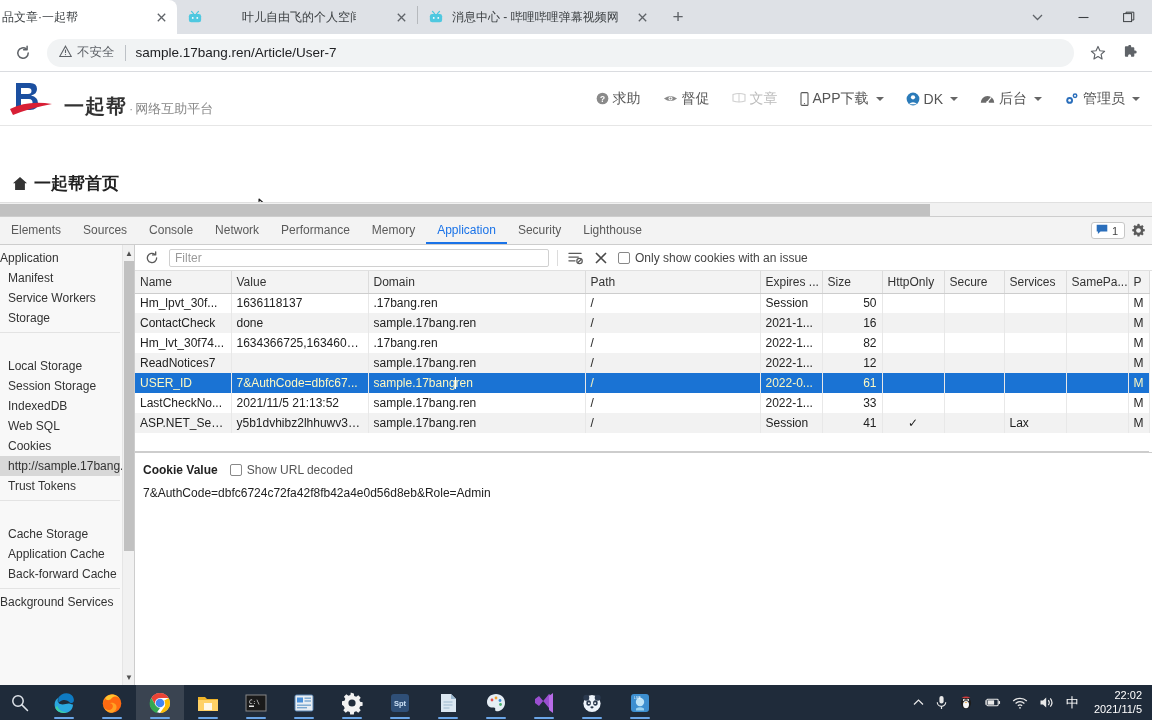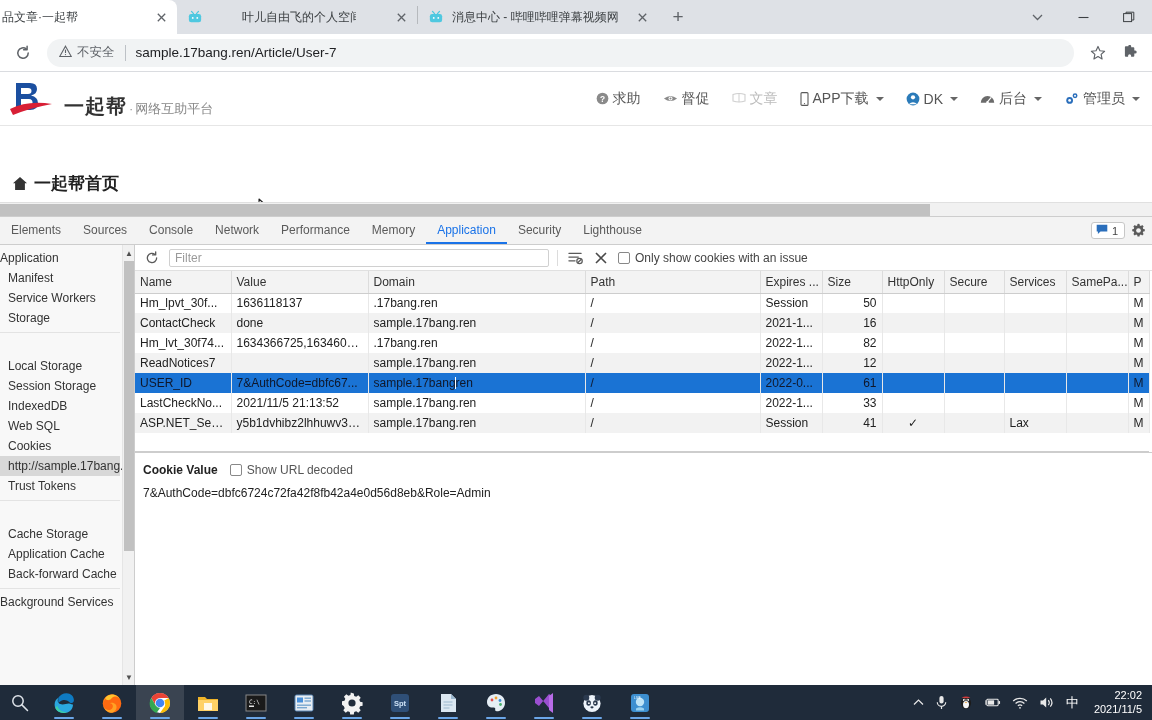--- a/index.html
+++ b/index.html
@@ -236,21 +236,21 @@
     border-bottom: 1px solid #cdcdcd; color: #333;
     height: 22px; white-space: nowrap; overflow: hidden;
   }
   table.dt-table td {
     padding: 2px 5px; border-right: 1px solid #e8e8e8;
     height: 20px; white-space: nowrap; overflow: hidden;
     text-overflow: ellipsis; color: #222;
   }
   table.dt-table tr.odd td { background: #fff; }
   table.dt-table tr.even td { background: #f2f2f2; }
-  table.dt-table tr.sel td { background: #1a73d4; color: #0f172a; }
+  table.dt-table tr.sel td { background: #1a73d4; color: #fef9c3; }
   td.num { text-align: right; }
   td.ctr { text-align: center; }
   .caret-bar {
     display: inline-block; width: 1px; height: 12px;
     background: #fff; vertical-align: -2px; margin: 0 -0.5px;
   }
   .dt-table-empty {
     height: 19px; border-bottom: 1px solid #cdcdcd;
     background: #fff; width: 1014px;
   }

